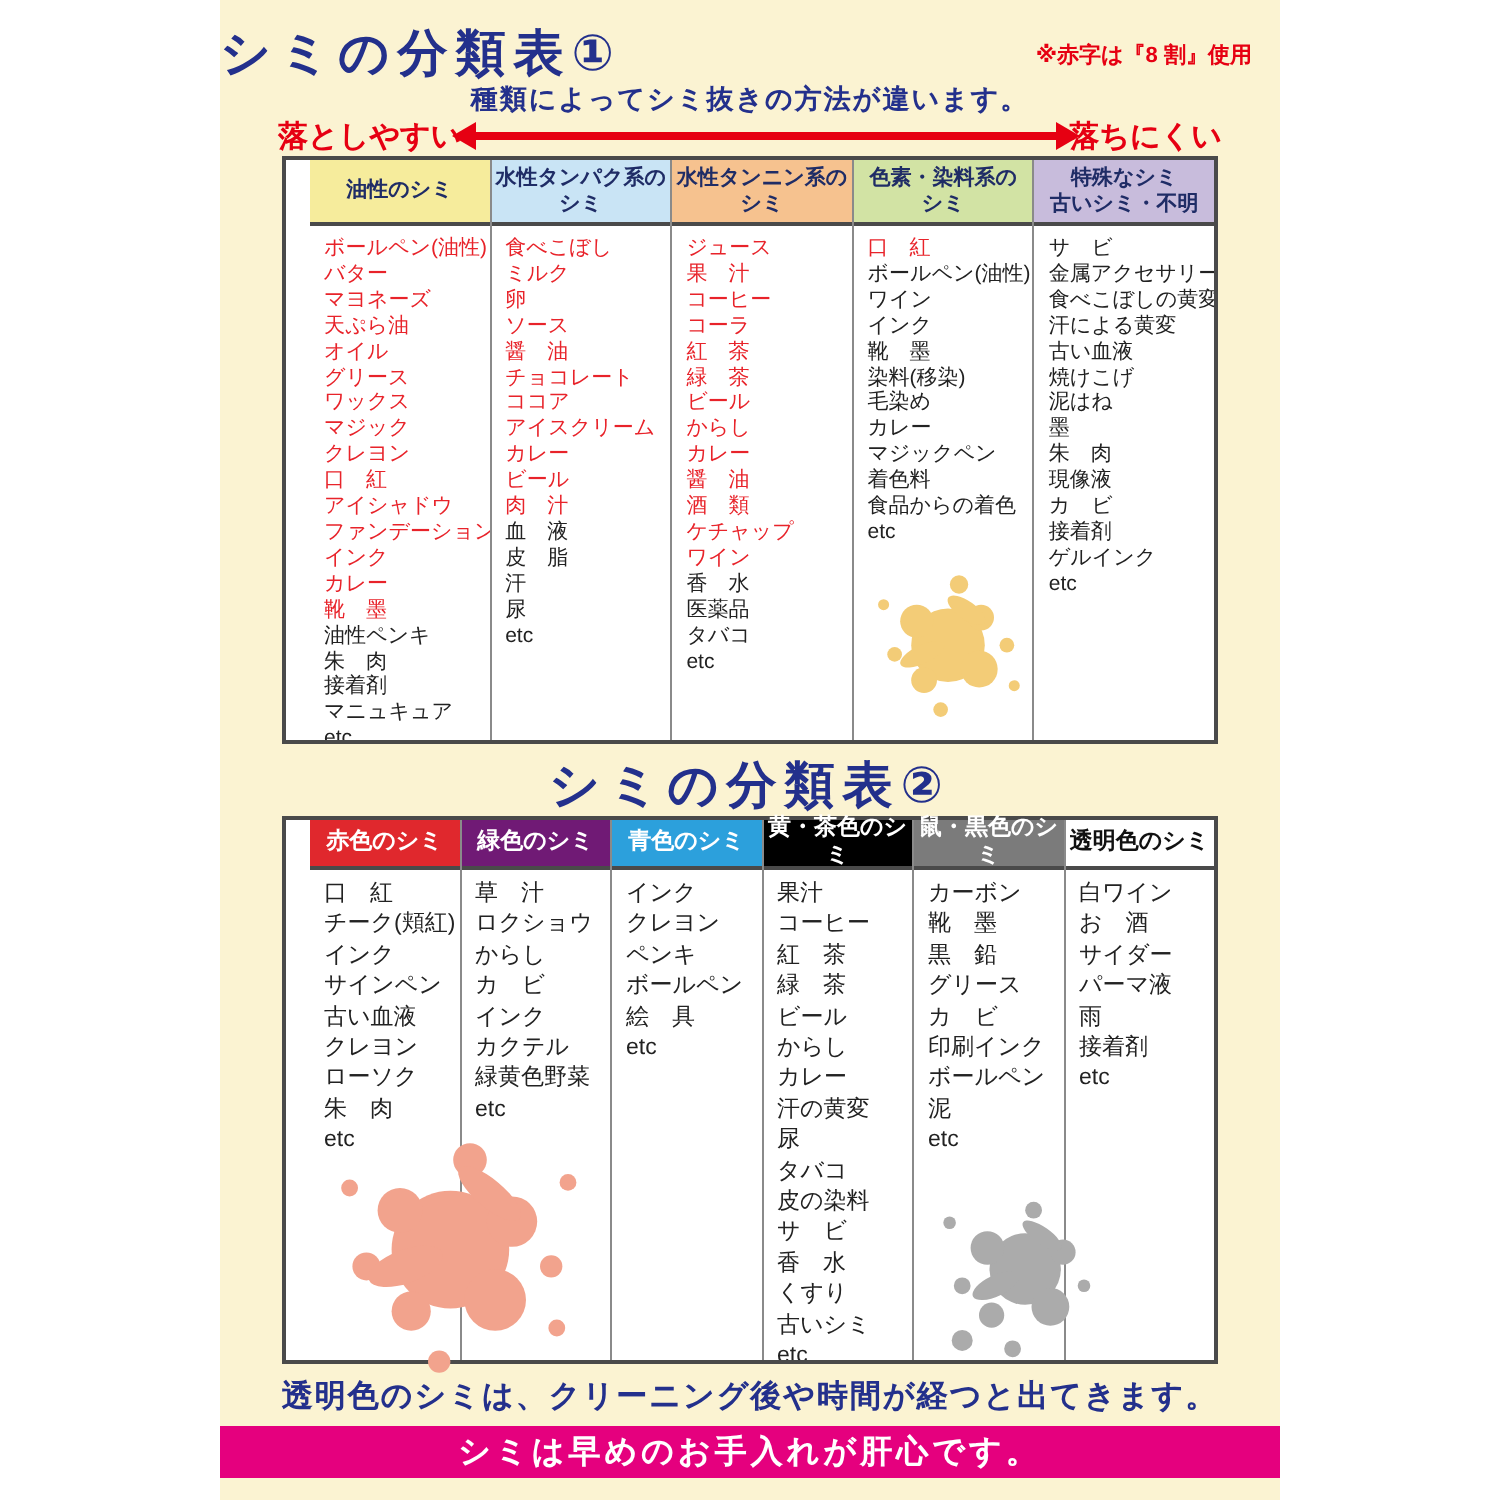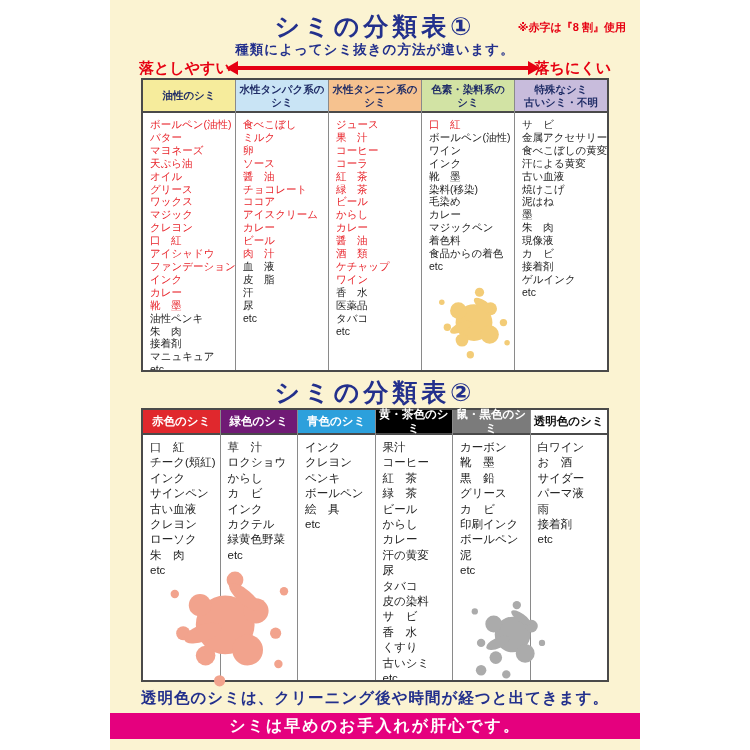--- a/index.html
+++ b/index.html
@@ -11,21 +11,21 @@
     overflow: hidden;
   }
   .page {
     position: absolute; left: 110px; top: 0;
     width: 530px; height: 750px;
     background: #FBF3D2;
   }
   
   .sec-head { position: relative; padding-top: 10px; }
   .main-title {
-    text-align: center; color: #23308C; font-weight: bold;
+    color: #23308C; font-weight: bold;
     font-size: 25px; letter-spacing: 4px; height: 31px;
   }
   .red-note {
     position: absolute; right: 14px; top: 20px;
     color: #E60012; font-weight: bold; font-size: 11px;
   }
   .subtitle {
     text-align: center; color: #23308C; font-weight: bold;
     font-size: 13.5px; height: 17px; letter-spacing: 1px;
   }
@@ -41,21 +41,21 @@
   }
   .arrow-line::before { left: -10px; border-right: 12px solid #E60012; }
   .arrow-line::after  { right: -10px; border-left: 12px solid #E60012; }
   .title2 {
     text-align: center; color: #23308C; font-weight: bold;
     font-size: 25px; letter-spacing: 4px; height: 30px; margin-top: 4px;
   }
   
   .stain-table {
     width: 468px; margin: 0 auto; display: flex;
-    border: 2px solid #4a4a4a; background: #ffffff;
+    border: 2px solid #4a4a4a; background: #ffffff; padding-left: 12px;
   }
   .t1 { height: 294px; }
   .t2 { height: 274px; margin-top: 2px; }
   .col { flex: 1; border-left: 1px solid #8a8a8a; display: flex; flex-direction: column; min-width: 0; }
   .col:first-child { border-left: none; }
   .col-h {
     font-weight: bold; text-align: center; white-space: pre-line;
     display: flex; align-items: center; justify-content: center;
     border-bottom: 2px solid #4a4a4a; line-height: 1.2;
   }

